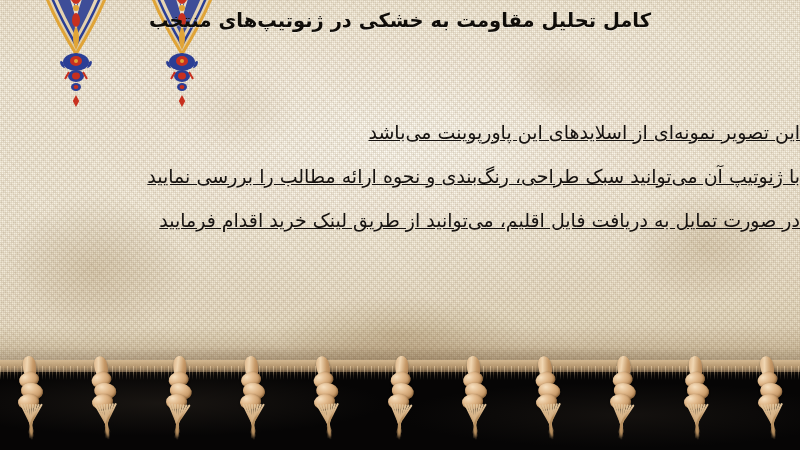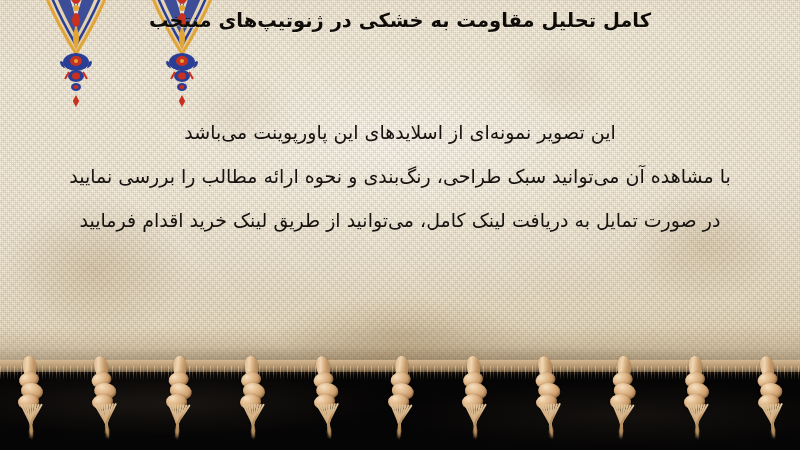--- a/index.html
+++ b/index.html
@@ -213,24 +213,24 @@
     font-weight: 700;
     letter-spacing: 0px;
     text-shadow: 0 1px 0 rgba(255,255,255,.35);
   }
   .slide-title .ln { display: block; }
 
   .slide-body {
     position: absolute;
     left: 0; right: 0;
     top: 110px;
-    text-align: center;
     color: #161210;
     font-size: 19px;
     line-height: 44px;
+    text-decoration: underline;
   }
   .slide-body .ln { display: block; white-space: nowrap; }
 </style>
 </head>
 <body>
 
 <div id="stage">
 
   <div class="carpet-field">
     <div class="weave-h"></div>
@@ -361,22 +361,22 @@
       <path d="M13 20 L9 27 M27 20 L31 27" stroke="#c8301f" stroke-width="2"></path>
     </g>
   </svg>
 
   <div class="text-layer">
     <div class="slide-title">
       <span class="ln">کامل تحلیل مقاومت به خشکی در ژنوتیپ‌های منتخب</span>
     </div>
     <div class="slide-body">
       <span class="ln">این تصویر نمونه‌ای از اسلایدهای این پاورپوینت می‌باشد</span>
-      <span class="ln">با مشاهده آن می‌توانید سبک طراحی، رنگ‌بندی و نحوه ارائه مطالب را بررسی نمایید</span>
-      <span class="ln">در صورت تمایل به دریافت لینک کامل، می‌توانید از طریق لینک خرید اقدام فرمایید</span>
+      <span class="ln">با ژنوتیپ آن می‌توانید سبک طراحی، رنگ‌بندی و نحوه ارائه مطالب را بررسی نمایید</span>
+      <span class="ln">در صورت تمایل به دریافت فایل اقلیم، می‌توانید از طریق لینک خرید اقدام فرمایید</span>
     </div>
   </div>
 
   <div class="black-band"></div>
   <div class="selvedge"></div>
   <div class="selvedge-fuzz"></div>
 
   <div class="fringe-row" id="fringe-row">
       <div class="tassel" style="transform: rotate(-4deg);">
         <span class="cord"></span>

